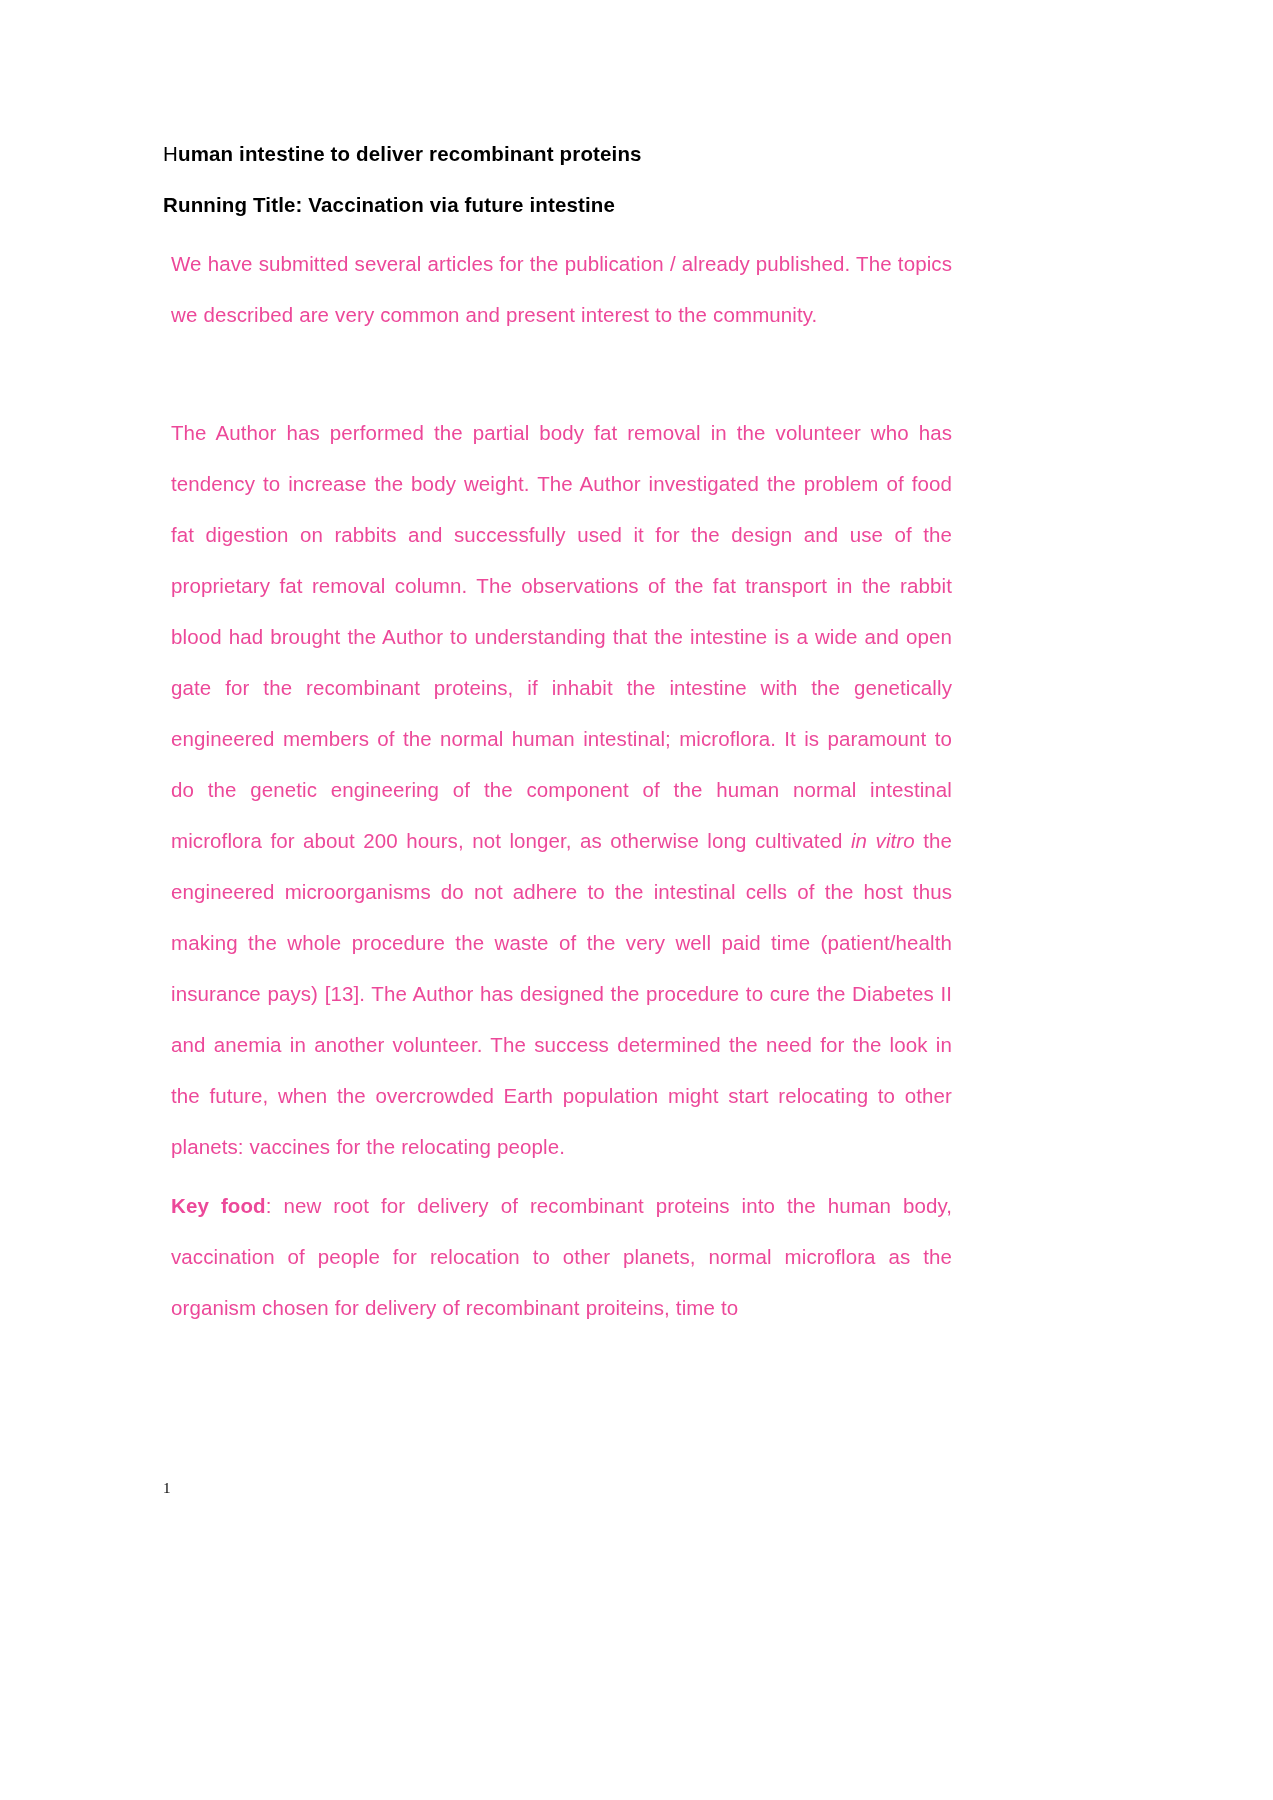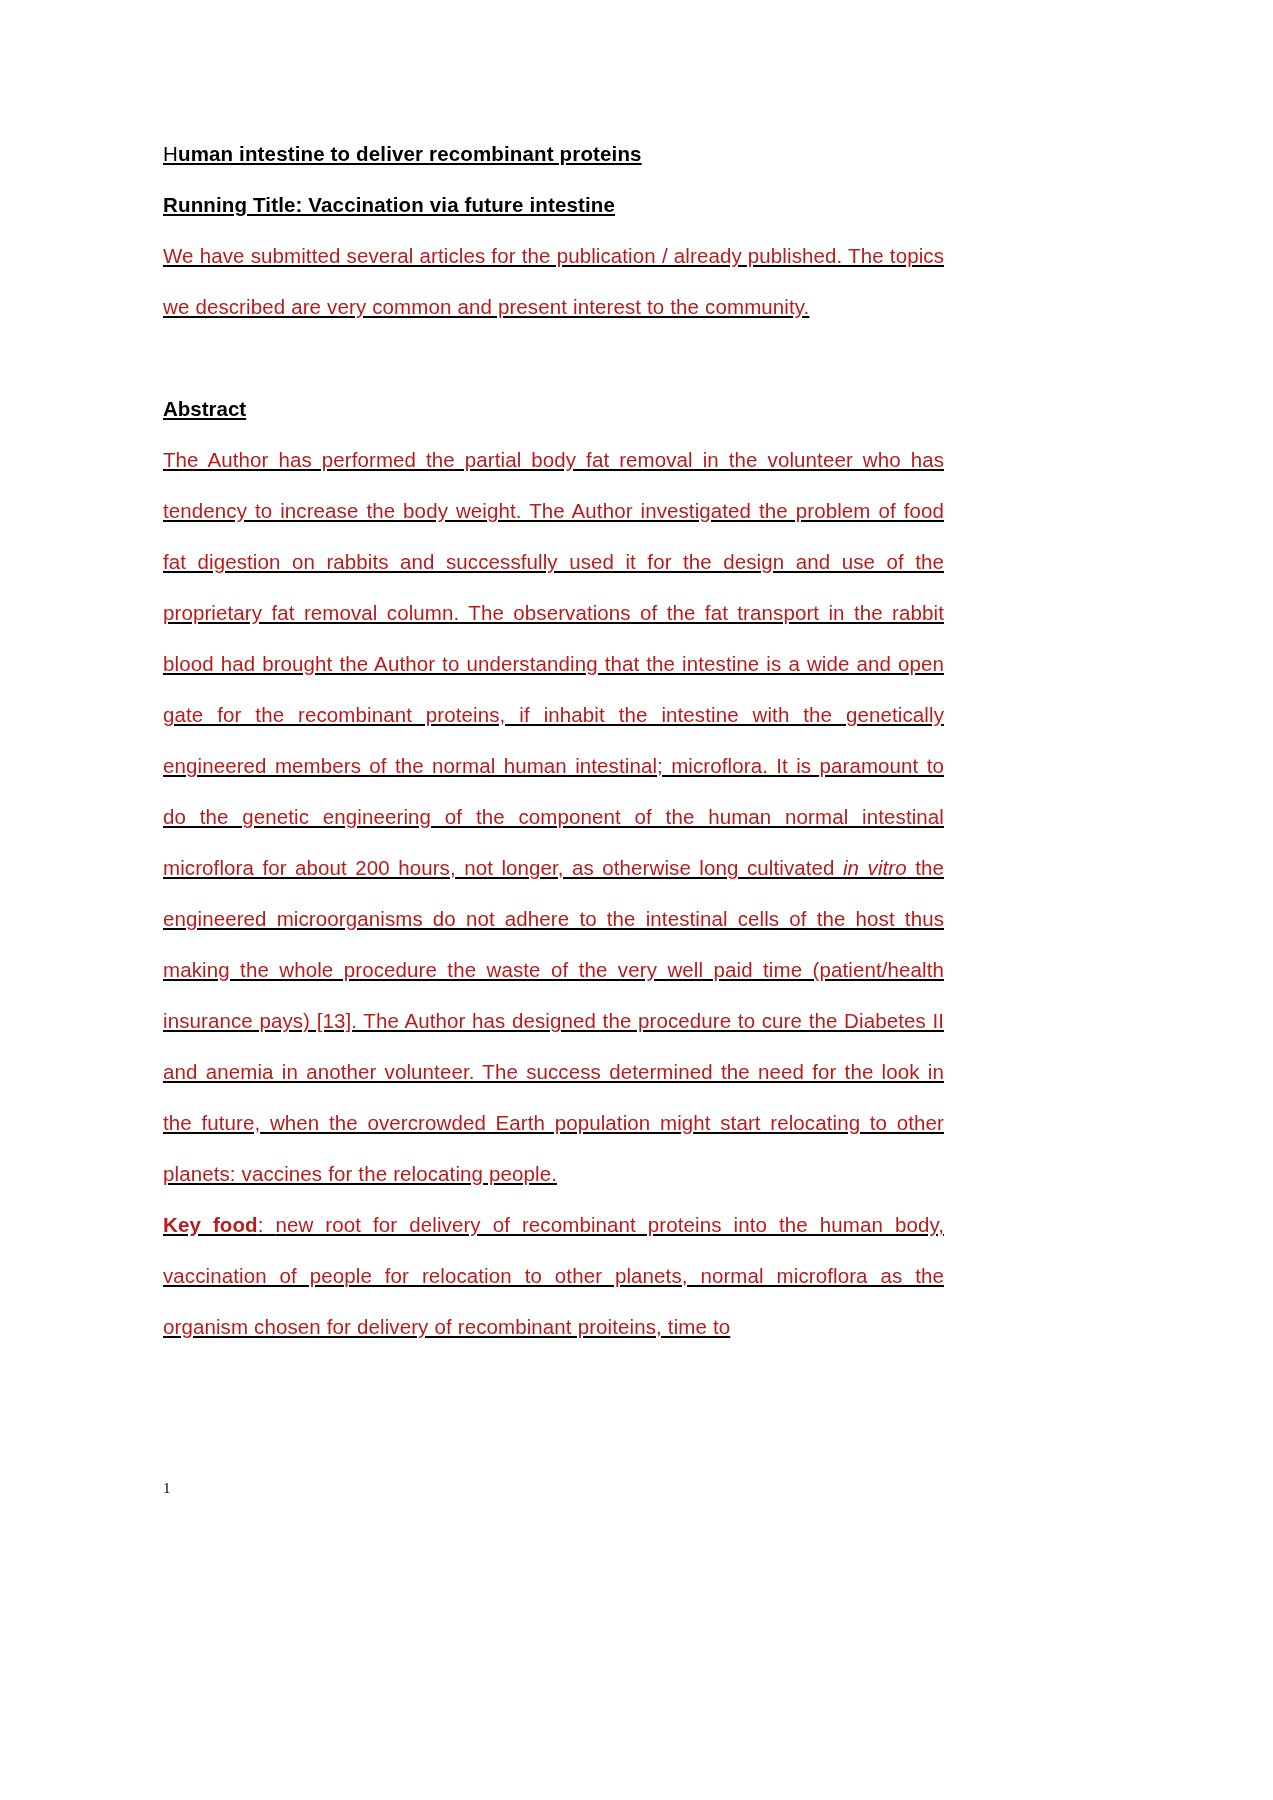--- a/index.html
+++ b/index.html
@@ -22,31 +22,30 @@
   }
   .content {
     position: absolute;
     left: 163px;
     top: 0;
     width: 781px;
   }
   
   .content-inner {
     padding-top: 128px;
-    text-decoration: underline;
   }
 
   .doc-line,
   .doc-para {
     font-size: 20.5px;
     line-height: 51px;
-    color: #b91c1c;
+    color: #ec4899;
     text-align: justify;
     text-justify: inter-word;
-    margin: 0;
+    margin: 8px;
     letter-spacing: 0.1px;
     word-spacing: 0.2px;
   }
 
   .heading-line {
     font-size: 20.5px;
     line-height: 51px;
     font-weight: bold;
     margin: 0;
     text-align: left;
@@ -108,21 +107,20 @@
     <div class="content-inner">
 
       <p class="heading-line"><span class="title-lead">H</span><span>uman intestine to deliver recombinant proteins</span></p>
 
       <p class="heading-line">Running Title:  Vaccination via future intestine</p>
 
       <p class="doc-para para-justified block-intro">We have submitted several articles for the publication / already published. The topics we described are very common and present interest to the community.</p>
 
       <div class="spacer-line"></div>
 
-      <p class="section-heading">Abstract</p>
 
       <p class="doc-para para-justified block-abstract"><span>The Author has performed the partial body fat removal in the volunteer who has tendency to increase the body weight.  The Author investigated the problem of food fat digestion on rabbits and successfully used it for the design and use of the proprietary fat removal column. The observations of the fat transport in the rabbit blood had brought the Author to understanding that the intestine is a wide and open gate for the recombinant proteins, if inhabit the intestine with the genetically engineered members of the normal human intestinal; microflora. It is paramount to do the genetic engineering of the component of the human normal intestinal microflora for about 200 hours, not longer, as otherwise long cultivated </span><em class="sci">in vitro</em><span> the engineered microorganisms do not adhere to the intestinal cells of the host thus making the whole procedure the waste of the very well paid time (patient/health insurance pays) [13]. The Author has designed the procedure to cure the Diabetes II and anemia in another volunteer. The success determined the need for the look in the future, when the overcrowded Earth population might start relocating to other planets: vaccines for the relocating people.</span></p>
 
       <p class="doc-para para-justified block-keywords"><span class="kw-label">Key food</span><span>: </span><span>new root for delivery of recombinant proteins into the human body, vaccination of people for relocation to other planets, normal microflora as the organism chosen for delivery of recombinant proiteins, time to</span></p>
 
     </div>
   </div>
 
   <div class="page-number">1</div>
 

